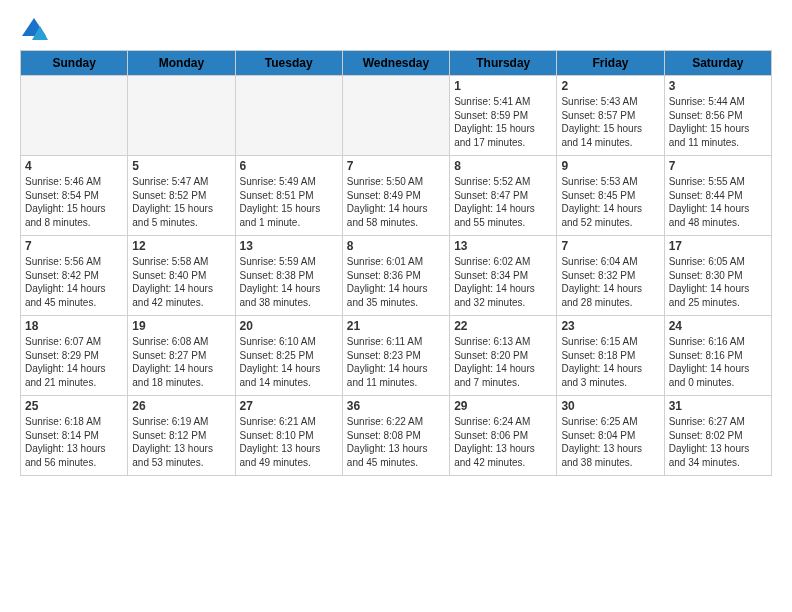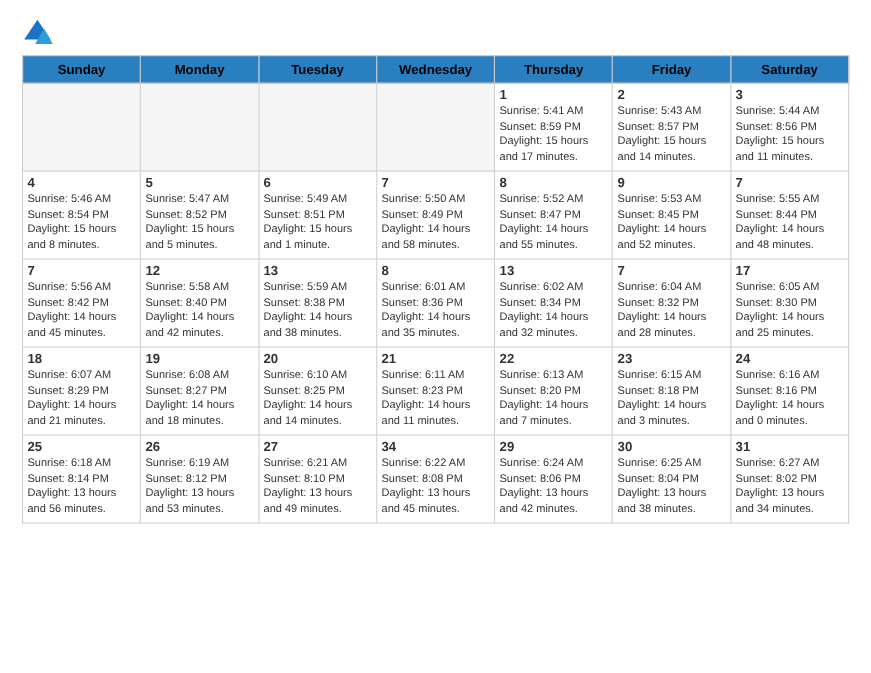--- a/index.html
+++ b/index.html
@@ -237,21 +237,21 @@
           </td>
           <td>
             <span class="day-num">26</span>
             <div class="day-info">Sunrise: 6:19 AM<br>Sunset: 8:12 PM<br>Daylight: 13 hours and 53 minutes.</div>
           </td>
           <td>
             <span class="day-num">27</span>
             <div class="day-info">Sunrise: 6:21 AM<br>Sunset: 8:10 PM<br>Daylight: 13 hours and 49 minutes.</div>
           </td>
           <td>
-            <span class="day-num">34</span>
+            <span class="day-num">36</span>
             <div class="day-info">Sunrise: 6:22 AM<br>Sunset: 8:08 PM<br>Daylight: 13 hours and 45 minutes.</div>
           </td>
           <td>
             <span class="day-num">29</span>
             <div class="day-info">Sunrise: 6:24 AM<br>Sunset: 8:06 PM<br>Daylight: 13 hours and 42 minutes.</div>
           </td>
           <td>
             <span class="day-num">30</span>
             <div class="day-info">Sunrise: 6:25 AM<br>Sunset: 8:04 PM<br>Daylight: 13 hours and 38 minutes.</div>
           </td>

